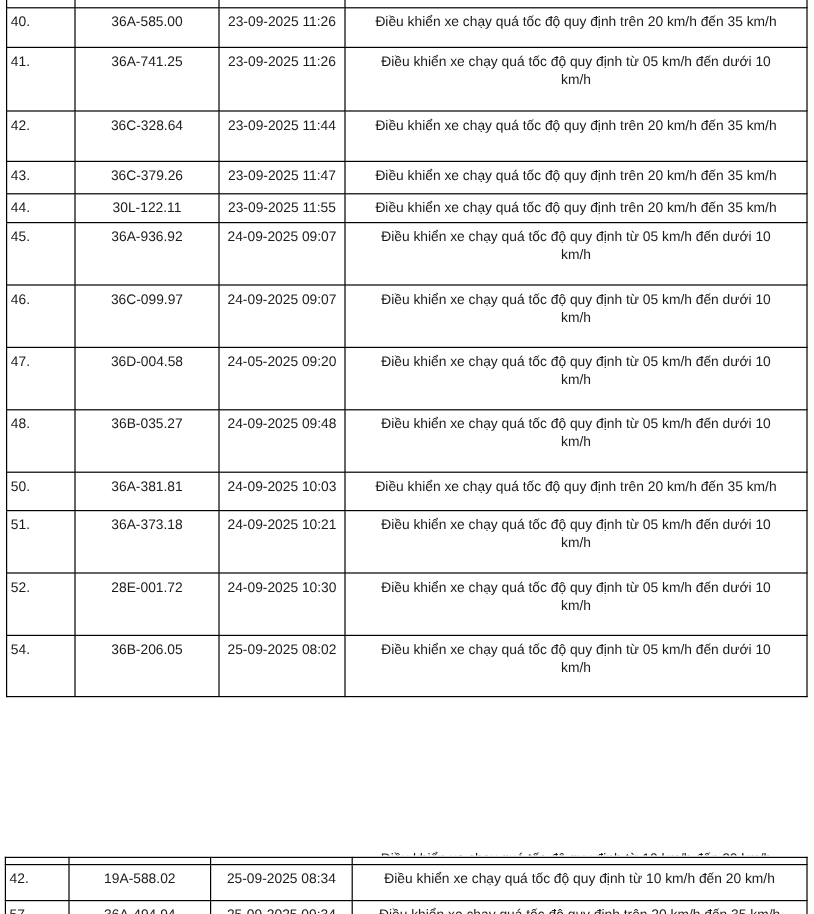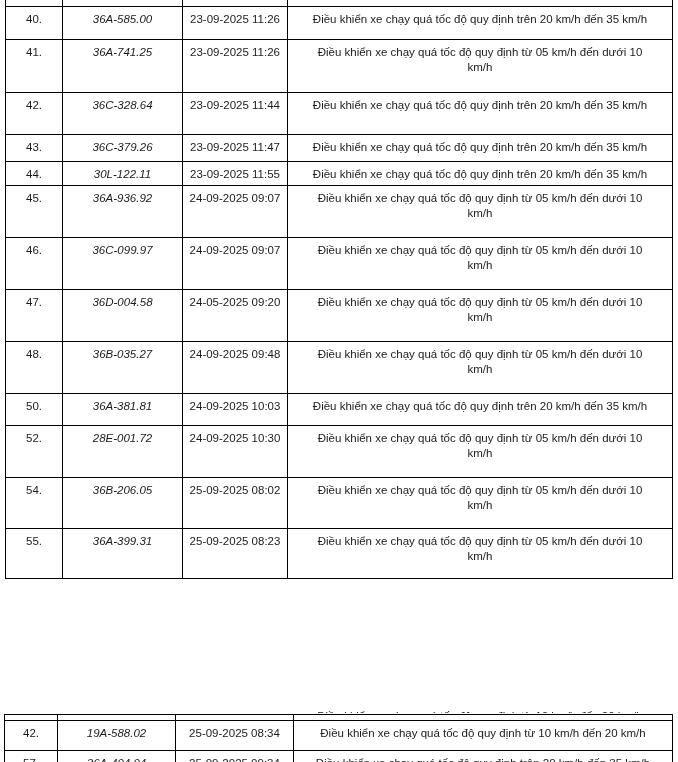--- a/index.html
+++ b/index.html
@@ -26,22 +26,22 @@
   table.vtable td {
     border: 1px solid #000000;
     vertical-align: top;
     padding: 5px 3px 0 3px;
     font-size: 11.5px;
     line-height: 15px;
     color: #1b1b1b;
     overflow: hidden;
     word-wrap: break-word;
   }
-  td.col-no    { text-align: center; padding-left: 10px; }
-  td.col-plate { text-align: center; font-style: italic; }
+  td.col-no    { text-align: left; padding-left: 10px; }
+  td.col-plate { text-align: center; }
   td.col-date  { text-align: center; }
   td.col-viol  { text-align: center; margin-top: 34px; }
   
   #gap-clip {
     position: absolute;
     left: 295px;
     top: 709px;
     width: 370px;
     height: 4px;
     overflow: hidden;
@@ -124,35 +124,35 @@
           <td class="col-date">24-09-2025 09:48</td>
           <td class="col-viol">Điều khiển xe chạy quá tốc độ quy định từ 05 km/h đến dưới 10<br>km/h</td>
         </tr>
         <tr style="height: 32px;">
           <td class="col-no">50.</td>
           <td class="col-plate">36A-381.81</td>
           <td class="col-date">24-09-2025 10:03</td>
           <td class="col-viol">Điều khiển xe chạy quá tốc độ quy định trên 20 km/h đến 35 km/h</td>
         </tr>
         <tr style="height: 52px;">
+          <td class="col-no">51.</td>
+          <td class="col-plate">36A-373.18</td>
+          <td class="col-date">24-09-2025 10:21</td>
+          <td class="col-viol">Điều khiển xe chạy quá tốc độ quy định từ 05 km/h đến dưới 10<br>km/h</td>
+        </tr>
+        <tr style="height: 52px;">
           <td class="col-no">52.</td>
           <td class="col-plate">28E-001.72</td>
           <td class="col-date">24-09-2025 10:30</td>
           <td class="col-viol">Điều khiển xe chạy quá tốc độ quy định từ 05 km/h đến dưới 10<br>km/h</td>
         </tr>
         <tr style="height: 51px;">
           <td class="col-no">54.</td>
           <td class="col-plate">36B-206.05</td>
           <td class="col-date">25-09-2025 08:02</td>
-          <td class="col-viol">Điều khiển xe chạy quá tốc độ quy định từ 05 km/h đến dưới 10<br>km/h</td>
-        </tr>
-        <tr style="height: 50px;">
-          <td class="col-no">55.</td>
-          <td class="col-plate">36A-399.31</td>
-          <td class="col-date">25-09-2025 08:23</td>
           <td class="col-viol">Điều khiển xe chạy quá tốc độ quy định từ 05 km/h đến dưới 10<br>km/h</td>
         </tr>
       </tbody>
   </table>
 
   <div id="gap-clip">
     <span>Điều khiển xe chạy quá tốc độ quy định từ 10 km/h đến 20 km/h</span>
   </div>
 
   <table class="vtable" id="table-page2">

